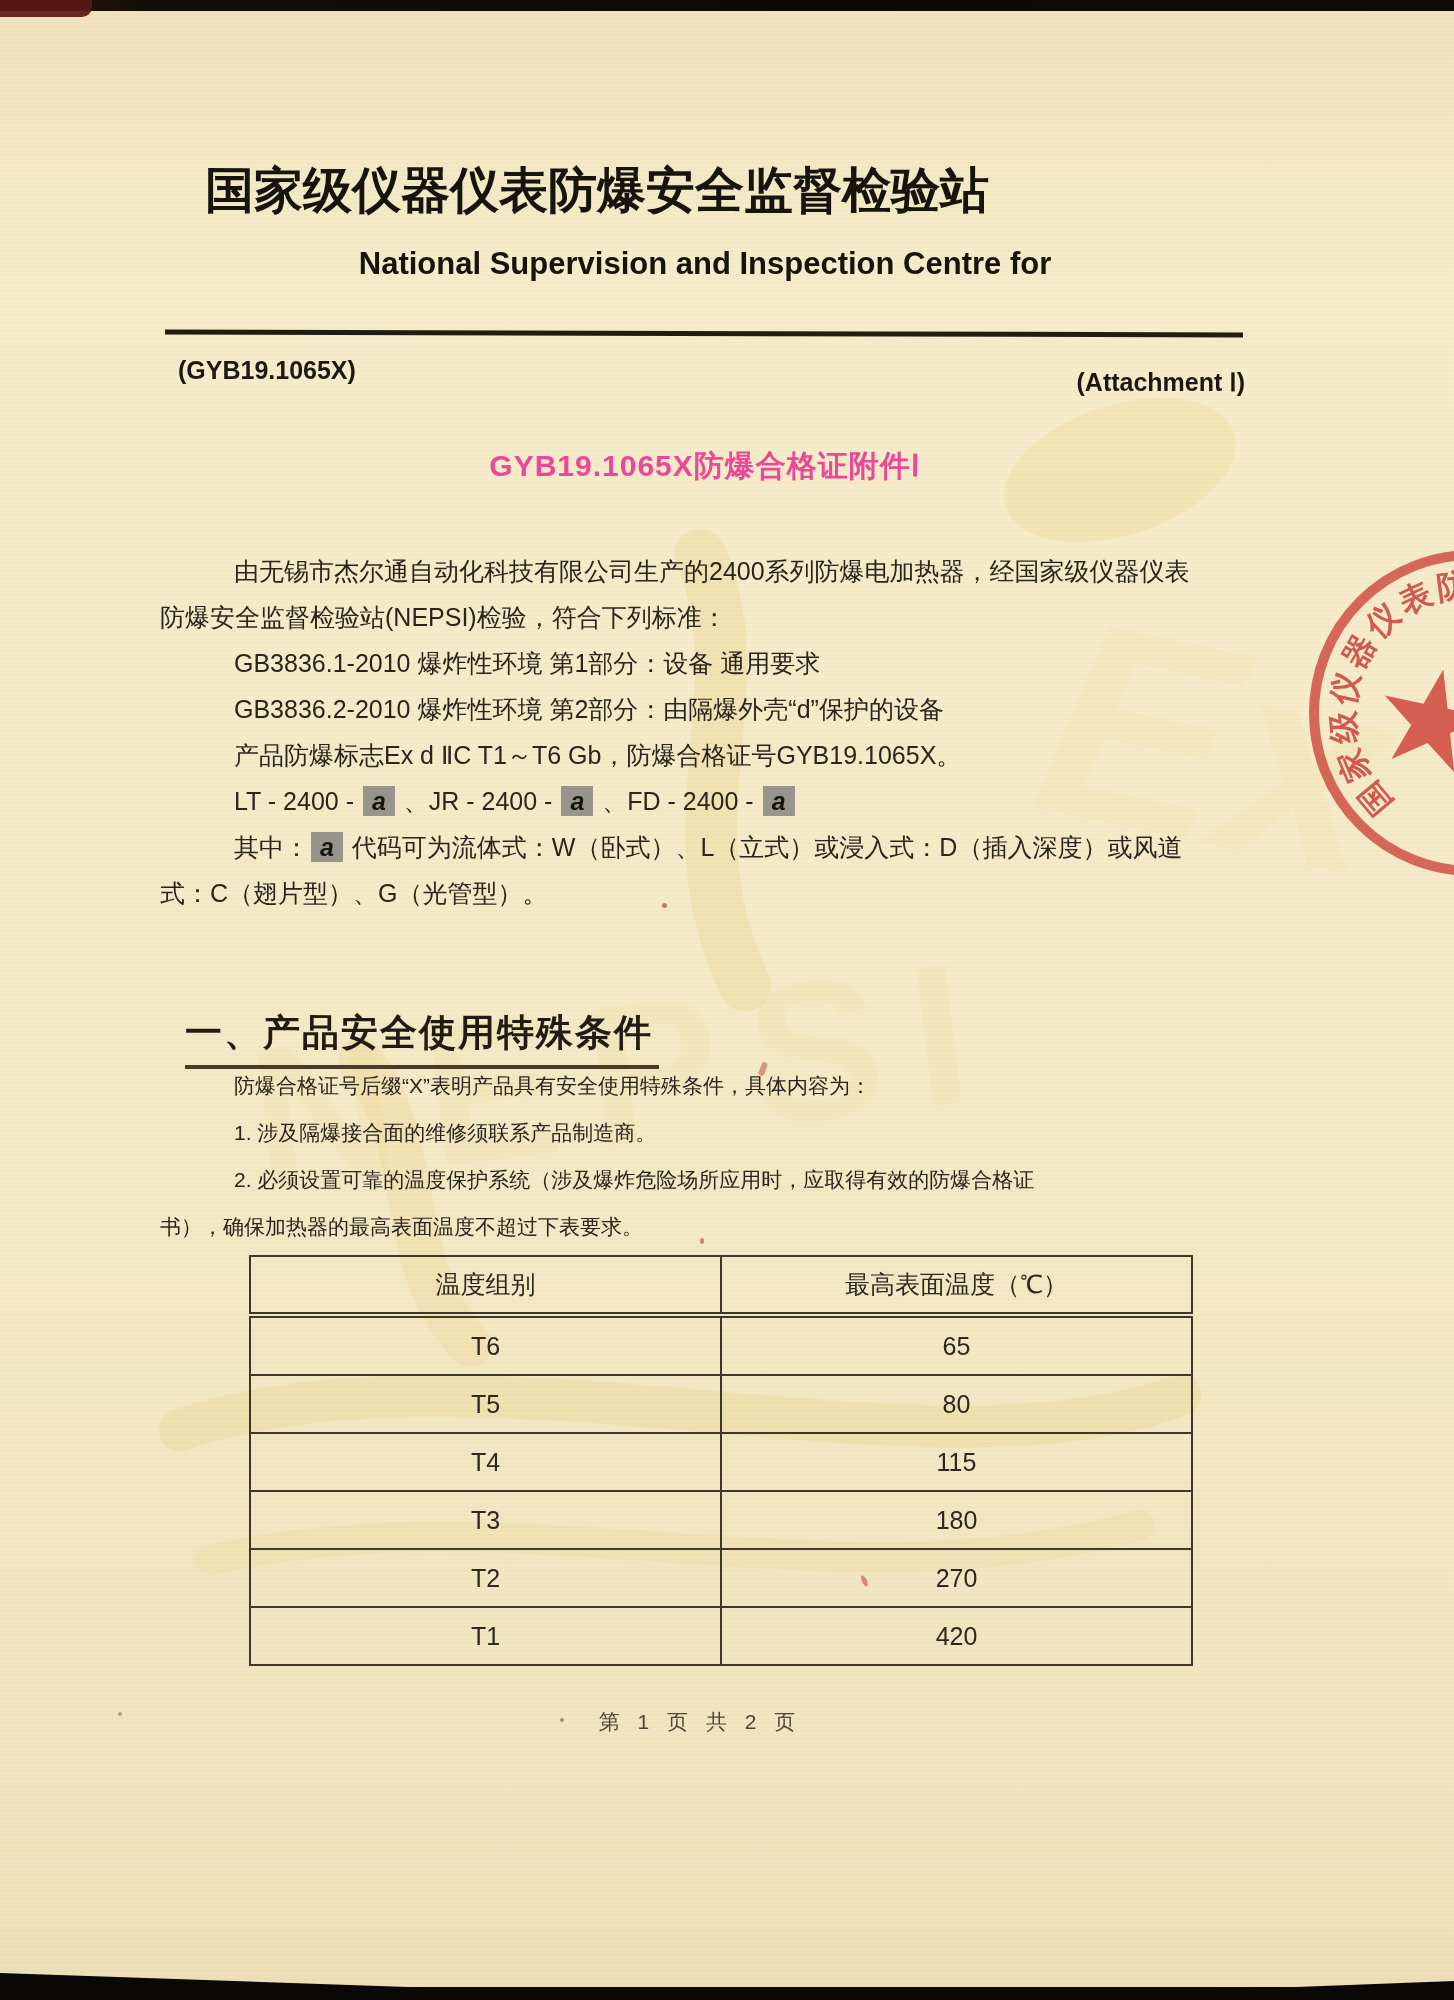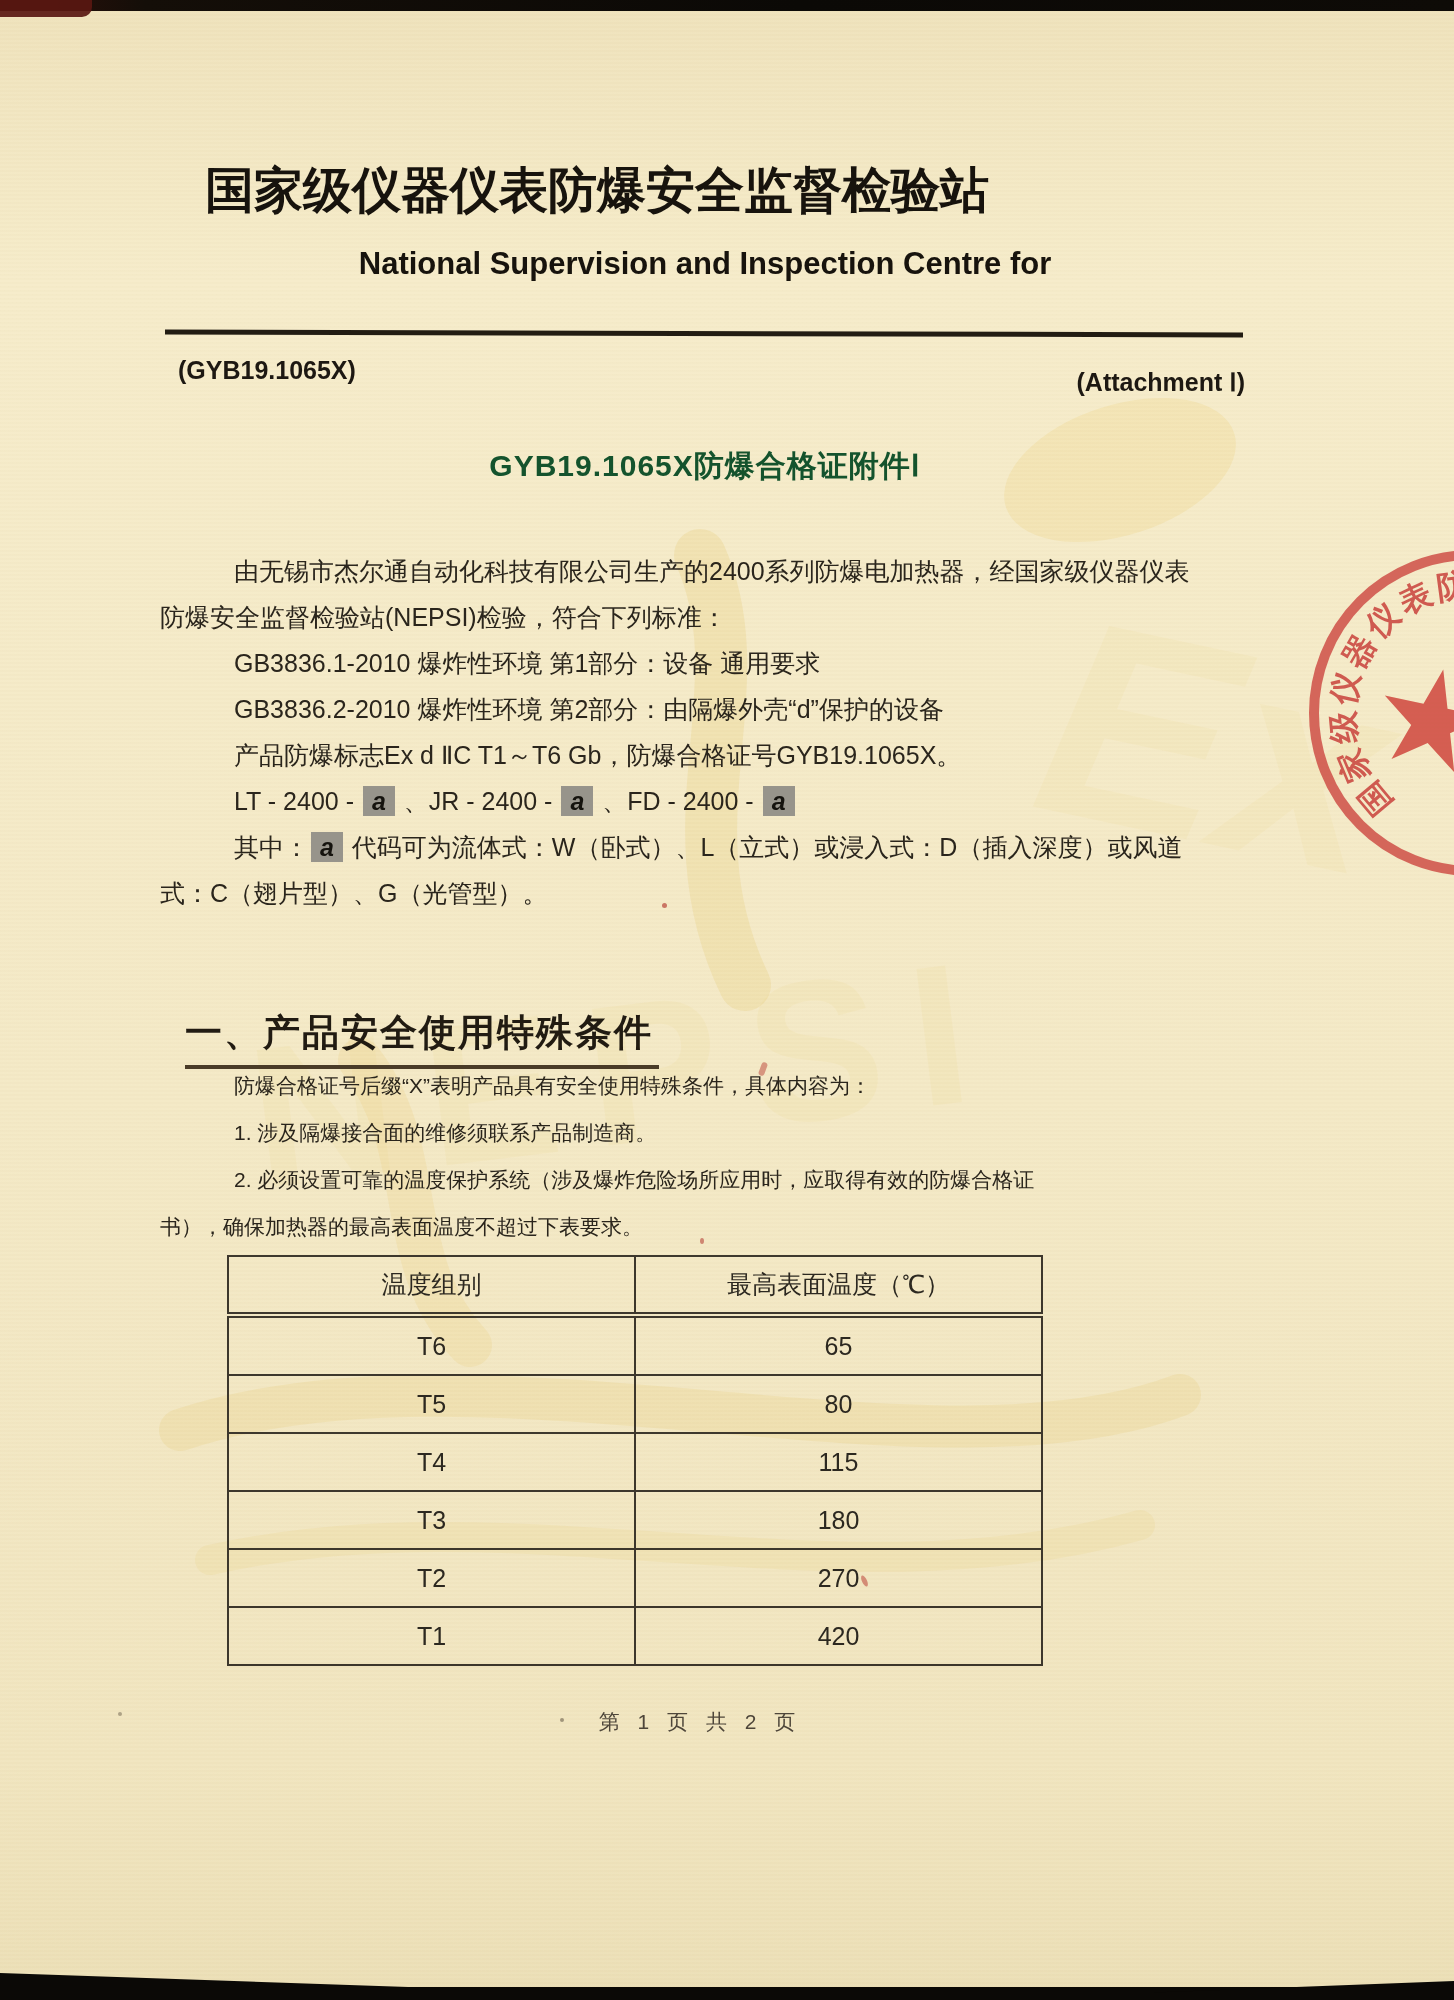--- a/index.html
+++ b/index.html
@@ -24,34 +24,34 @@
   
   .title-cn{position:absolute;left:205px;top:158px;width:760px;
     font-size:49px;font-weight:bold;letter-spacing:0px;color:#17130d;white-space:nowrap;}
   .title-en{position:absolute;left:165px;top:244px;width:1080px;text-align:center;
     font-size:31px;font-weight:bold;line-height:39px;color:#17130d;}
   .rule{position:absolute;left:165px;top:331px;width:1078px;height:5px;background:#221c12;transform:rotate(.15deg);}
   .cert-row{position:absolute;left:178px;top:356px;width:1067px;display:flex;justify-content:space-between;
     font-size:25px;font-weight:bold;color:#1d1812;}
   .cert-row .right{margin-top:12px;}
   .doc-title{position:absolute;left:165px;top:446px;width:1080px;text-align:center;
-    font-size:30px;font-weight:bold;color:#14532d;letter-spacing:1px;}
+    font-size:30px;font-weight:bold;color:#ec4899;letter-spacing:1px;}
 
   
   .body-text{position:absolute;left:160px;top:548px;width:1085px;font-size:25px;line-height:46px;color:#2a251c;}
   .line{white-space:nowrap;}
   .indent{padding-left:74px;}
   .hl{background:#97948b;color:#15130e;font-style:italic;font-weight:bold;padding:1px 9px;margin:0 2px;}
 
   .section-heading{position:absolute;left:185px;top:1008px;font-size:37px;font-weight:bold;color:#211b12;}
   .section-heading .u{display:inline-block;border-bottom:4px solid #4a3c28;padding:0 6px 7px 0;letter-spacing:2px;}
   .section-body{position:absolute;left:160px;top:1062px;width:1095px;font-size:21px;line-height:47px;color:#2a251c;}
 
   
-  table.cert-table{position:absolute;left:227px;top:1255px;width:816px;border-collapse:collapse;color:#2c2820;}
+  table.cert-table{position:absolute;left:249px;top:1255px;width:944px;border-collapse:collapse;color:#2c2820;}
   .cert-table th,.cert-table td{border:2px solid #3d372c;text-align:center;font-weight:normal;font-size:25px;}
   .cert-table th{height:53px;border-bottom:6px double #3d372c;}
   .cert-table td{height:54px;}
   .cert-table col.c1{width:50%;}
   .cert-table col.c2{width:50%;}
 
   .footer{position:absolute;left:0;top:1708px;width:1400px;text-align:center;
     font-size:21px;letter-spacing:6px;color:#4e463a;}
 
   

